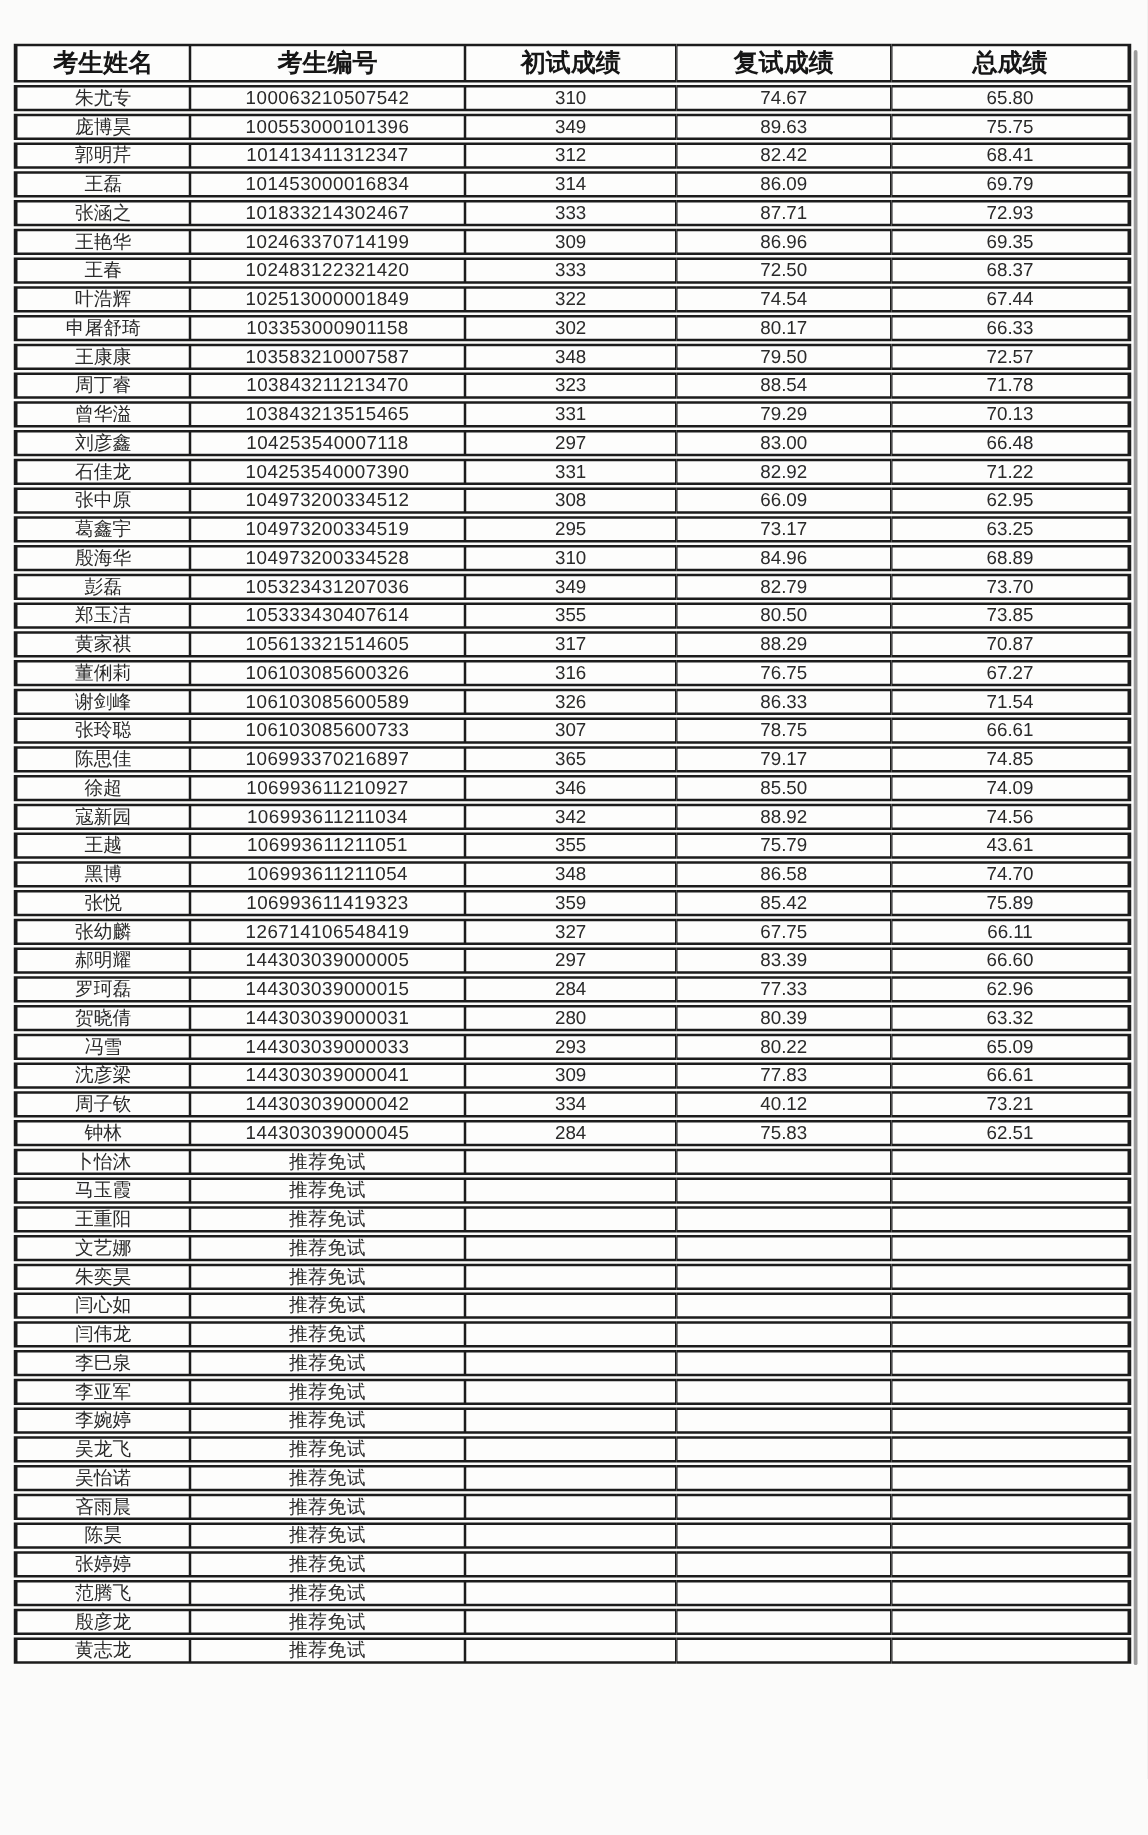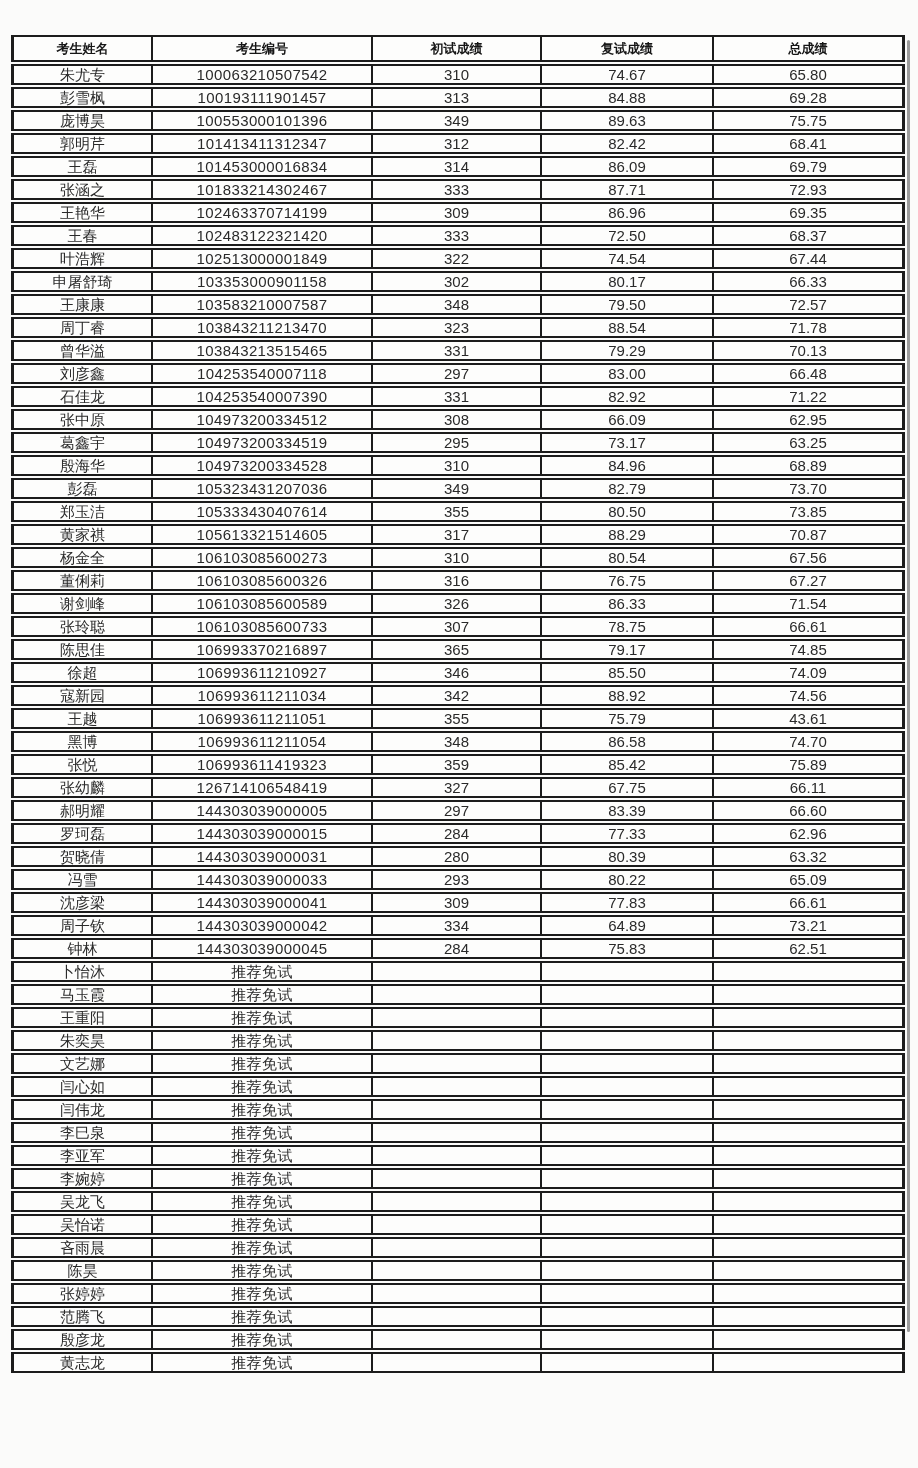--- a/index.html
+++ b/index.html
@@ -26,21 +26,21 @@
     text-align:center;
     vertical-align:middle;
     padding:0;
     overflow:hidden;
     white-space:nowrap;
   }
   .score-table tr > *:first-child{border-left-width:3px;}
   .score-table tr > *:last-child{border-right-width:3px;}
   .score-table thead th{
     height:23px;
-    font-size:13px;
+    font-size:20px;
     font-weight:bold;
     color:#161616;
   }
   .score-table tbody td{
     height:16px;
     line-height:17px;
     font-size:15px;
     color:#2a2a2a;
   }
   .score-table tbody td.cell-id{letter-spacing:0.4px;}
@@ -78,27 +78,20 @@
     </thead>
     <tbody>
         <tr>
           <td class="cell-name">朱尤专</td>
           <td class="cell-id">100063210507542</td>
           <td class="cell-score">310</td>
           <td class="cell-score">74.67</td>
           <td class="cell-score">65.80</td>
         </tr>
         <tr>
-          <td class="cell-name">彭雪枫</td>
-          <td class="cell-id">100193111901457</td>
-          <td class="cell-score">313</td>
-          <td class="cell-score">84.88</td>
-          <td class="cell-score">69.28</td>
-        </tr>
-        <tr>
           <td class="cell-name">庞博昊</td>
           <td class="cell-id">100553000101396</td>
           <td class="cell-score">349</td>
           <td class="cell-score">89.63</td>
           <td class="cell-score">75.75</td>
         </tr>
         <tr>
           <td class="cell-name">郭明芹</td>
           <td class="cell-id">101413411312347</td>
           <td class="cell-score">312</td>
@@ -218,27 +211,20 @@
           <td class="cell-score">73.85</td>
         </tr>
         <tr>
           <td class="cell-name">黄家祺</td>
           <td class="cell-id">105613321514605</td>
           <td class="cell-score">317</td>
           <td class="cell-score">88.29</td>
           <td class="cell-score">70.87</td>
         </tr>
         <tr>
-          <td class="cell-name">杨金全</td>
-          <td class="cell-id">106103085600273</td>
-          <td class="cell-score">310</td>
-          <td class="cell-score">80.54</td>
-          <td class="cell-score">67.56</td>
-        </tr>
-        <tr>
           <td class="cell-name">董俐莉</td>
           <td class="cell-id">106103085600326</td>
           <td class="cell-score">316</td>
           <td class="cell-score">76.75</td>
           <td class="cell-score">67.27</td>
         </tr>
         <tr>
           <td class="cell-name">谢剑峰</td>
           <td class="cell-id">106103085600589</td>
           <td class="cell-score">326</td>
@@ -333,21 +319,21 @@
           <td class="cell-name">沈彦梁</td>
           <td class="cell-id">144303039000041</td>
           <td class="cell-score">309</td>
           <td class="cell-score">77.83</td>
           <td class="cell-score">66.61</td>
         </tr>
         <tr>
           <td class="cell-name">周子钦</td>
           <td class="cell-id">144303039000042</td>
           <td class="cell-score">334</td>
-          <td class="cell-score">64.89</td>
+          <td class="cell-score">40.12</td>
           <td class="cell-score">73.21</td>
         </tr>
         <tr>
           <td class="cell-name">钟林</td>
           <td class="cell-id">144303039000045</td>
           <td class="cell-score">284</td>
           <td class="cell-score">75.83</td>
           <td class="cell-score">62.51</td>
         </tr>
         <tr>
@@ -365,28 +351,28 @@
           <td class="cell-score"></td>
         </tr>
         <tr>
           <td class="cell-name">王重阳</td>
           <td class="cell-id">推荐免试</td>
           <td class="cell-score"></td>
           <td class="cell-score"></td>
           <td class="cell-score"></td>
         </tr>
         <tr>
+          <td class="cell-name">文艺娜</td>
+          <td class="cell-id">推荐免试</td>
+          <td class="cell-score"></td>
+          <td class="cell-score"></td>
+          <td class="cell-score"></td>
+        </tr>
+        <tr>
           <td class="cell-name">朱奕昊</td>
-          <td class="cell-id">推荐免试</td>
-          <td class="cell-score"></td>
-          <td class="cell-score"></td>
-          <td class="cell-score"></td>
-        </tr>
-        <tr>
-          <td class="cell-name">文艺娜</td>
           <td class="cell-id">推荐免试</td>
           <td class="cell-score"></td>
           <td class="cell-score"></td>
           <td class="cell-score"></td>
         </tr>
         <tr>
           <td class="cell-name">闫心如</td>
           <td class="cell-id">推荐免试</td>
           <td class="cell-score"></td>
           <td class="cell-score"></td>

